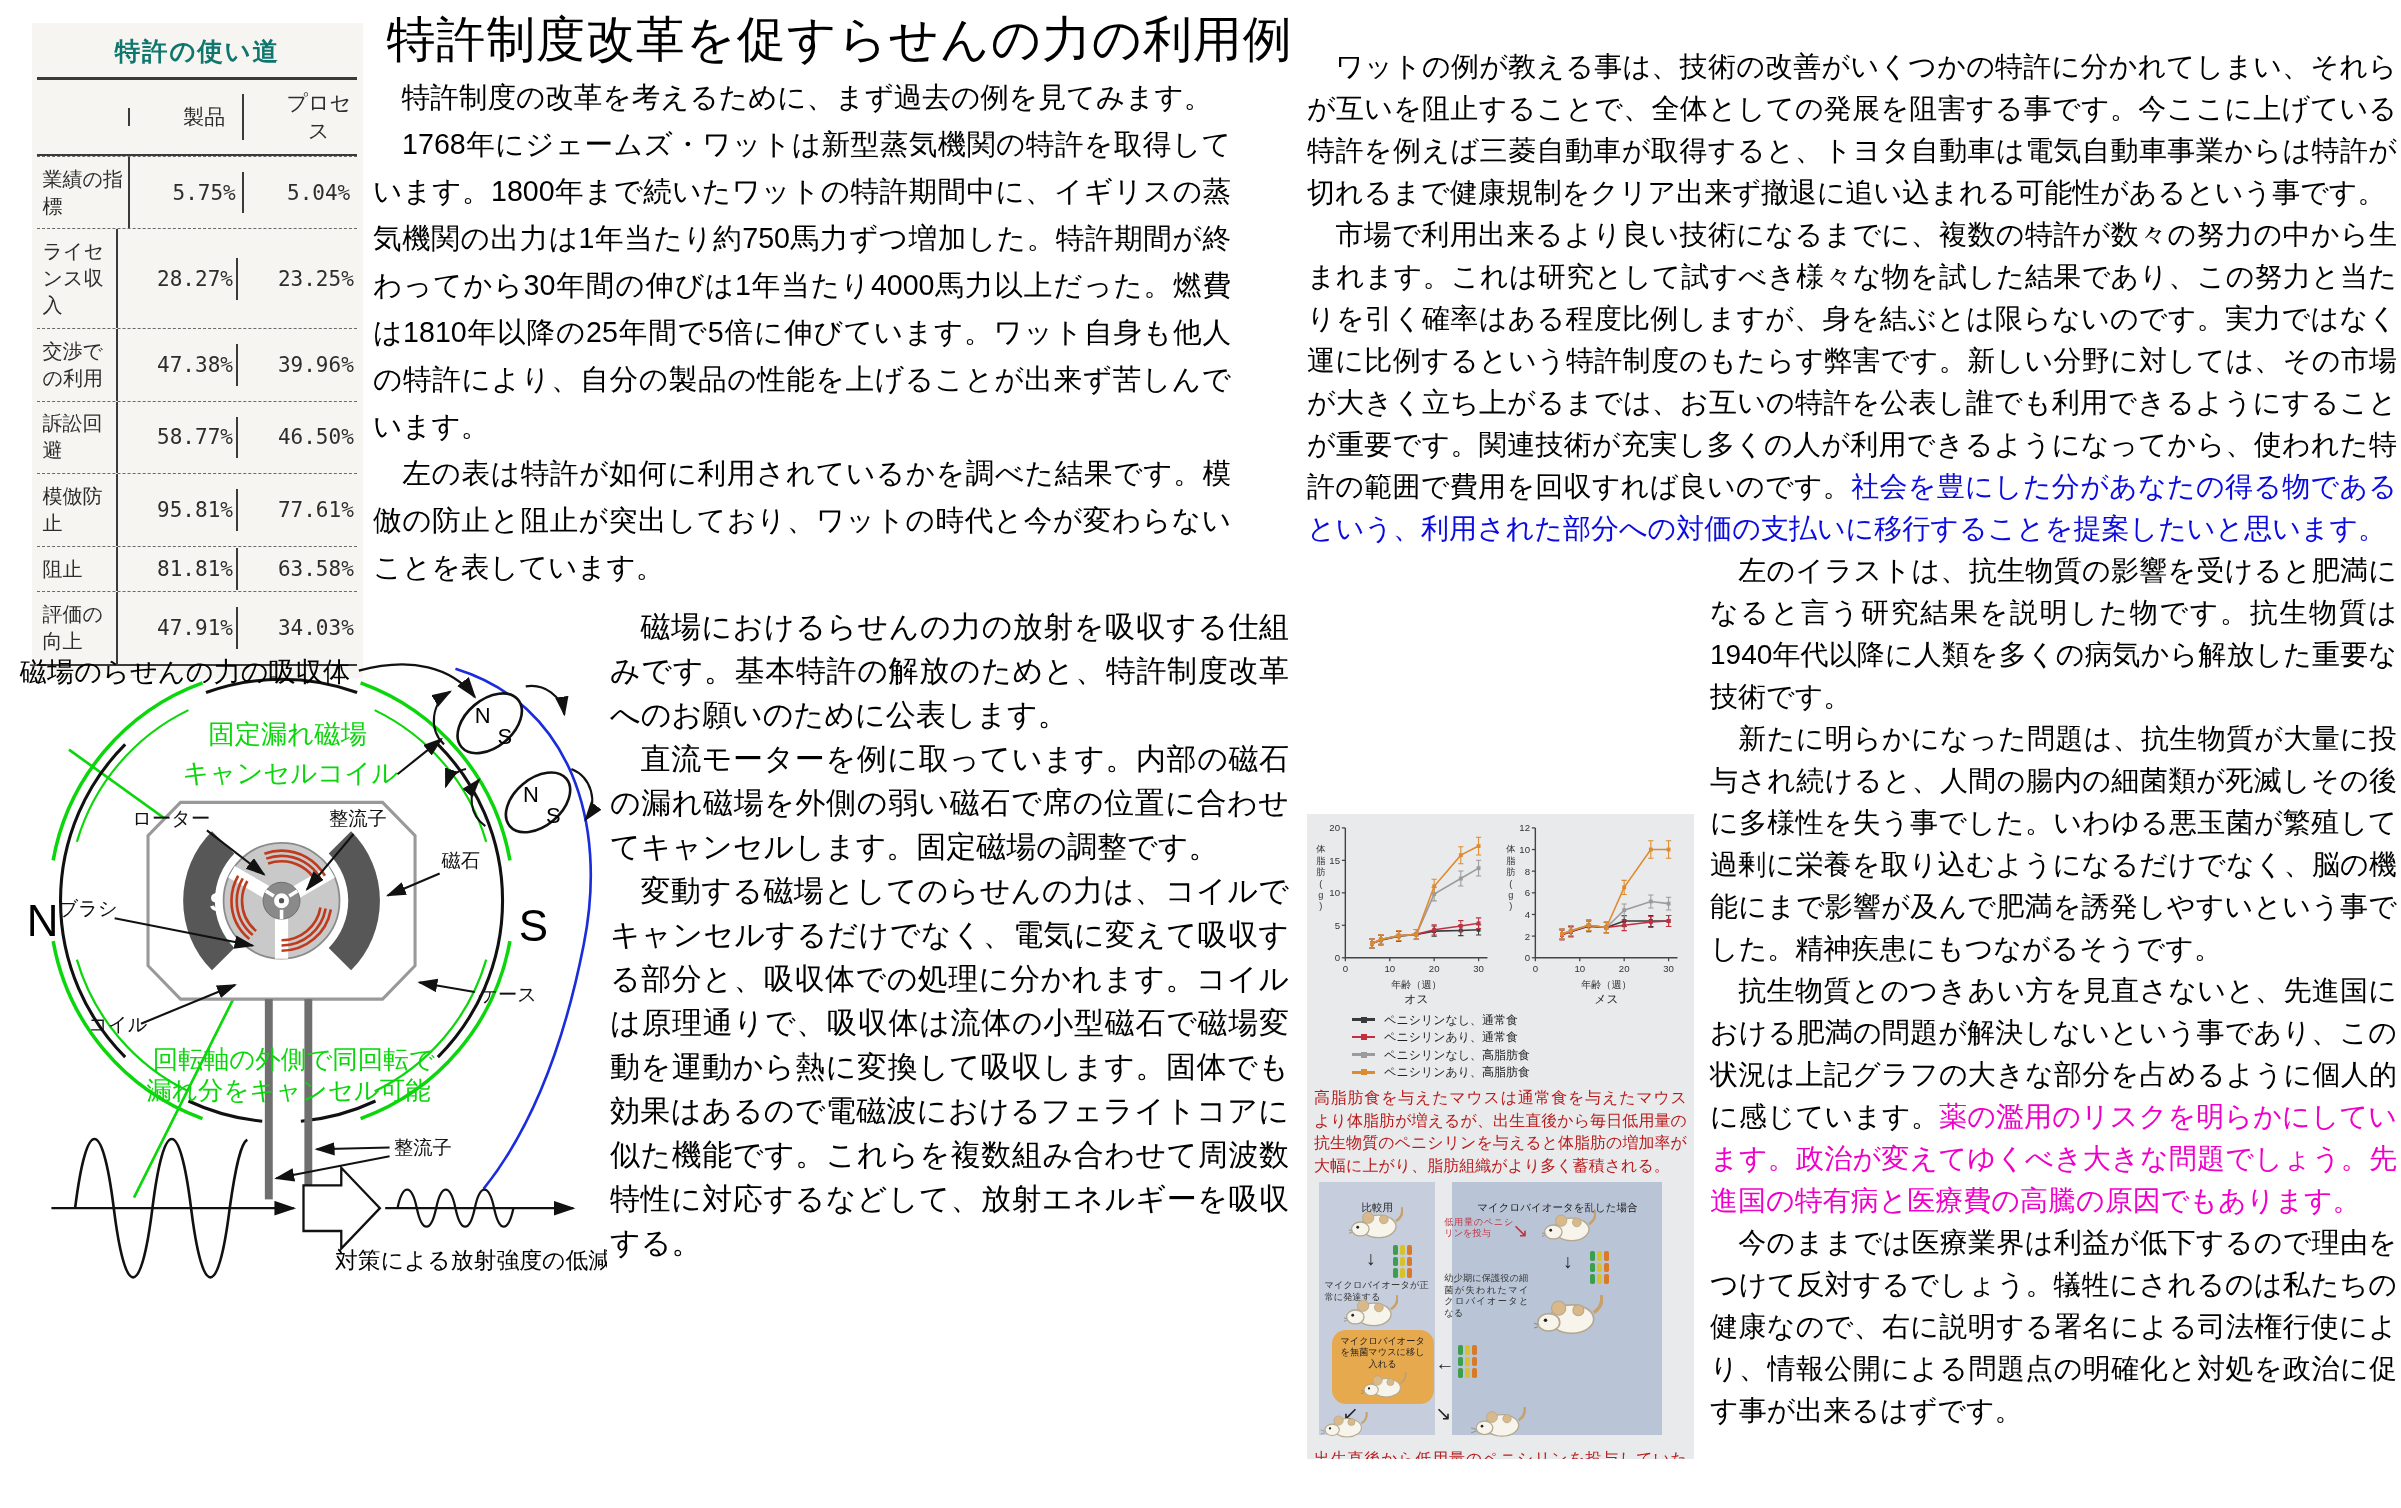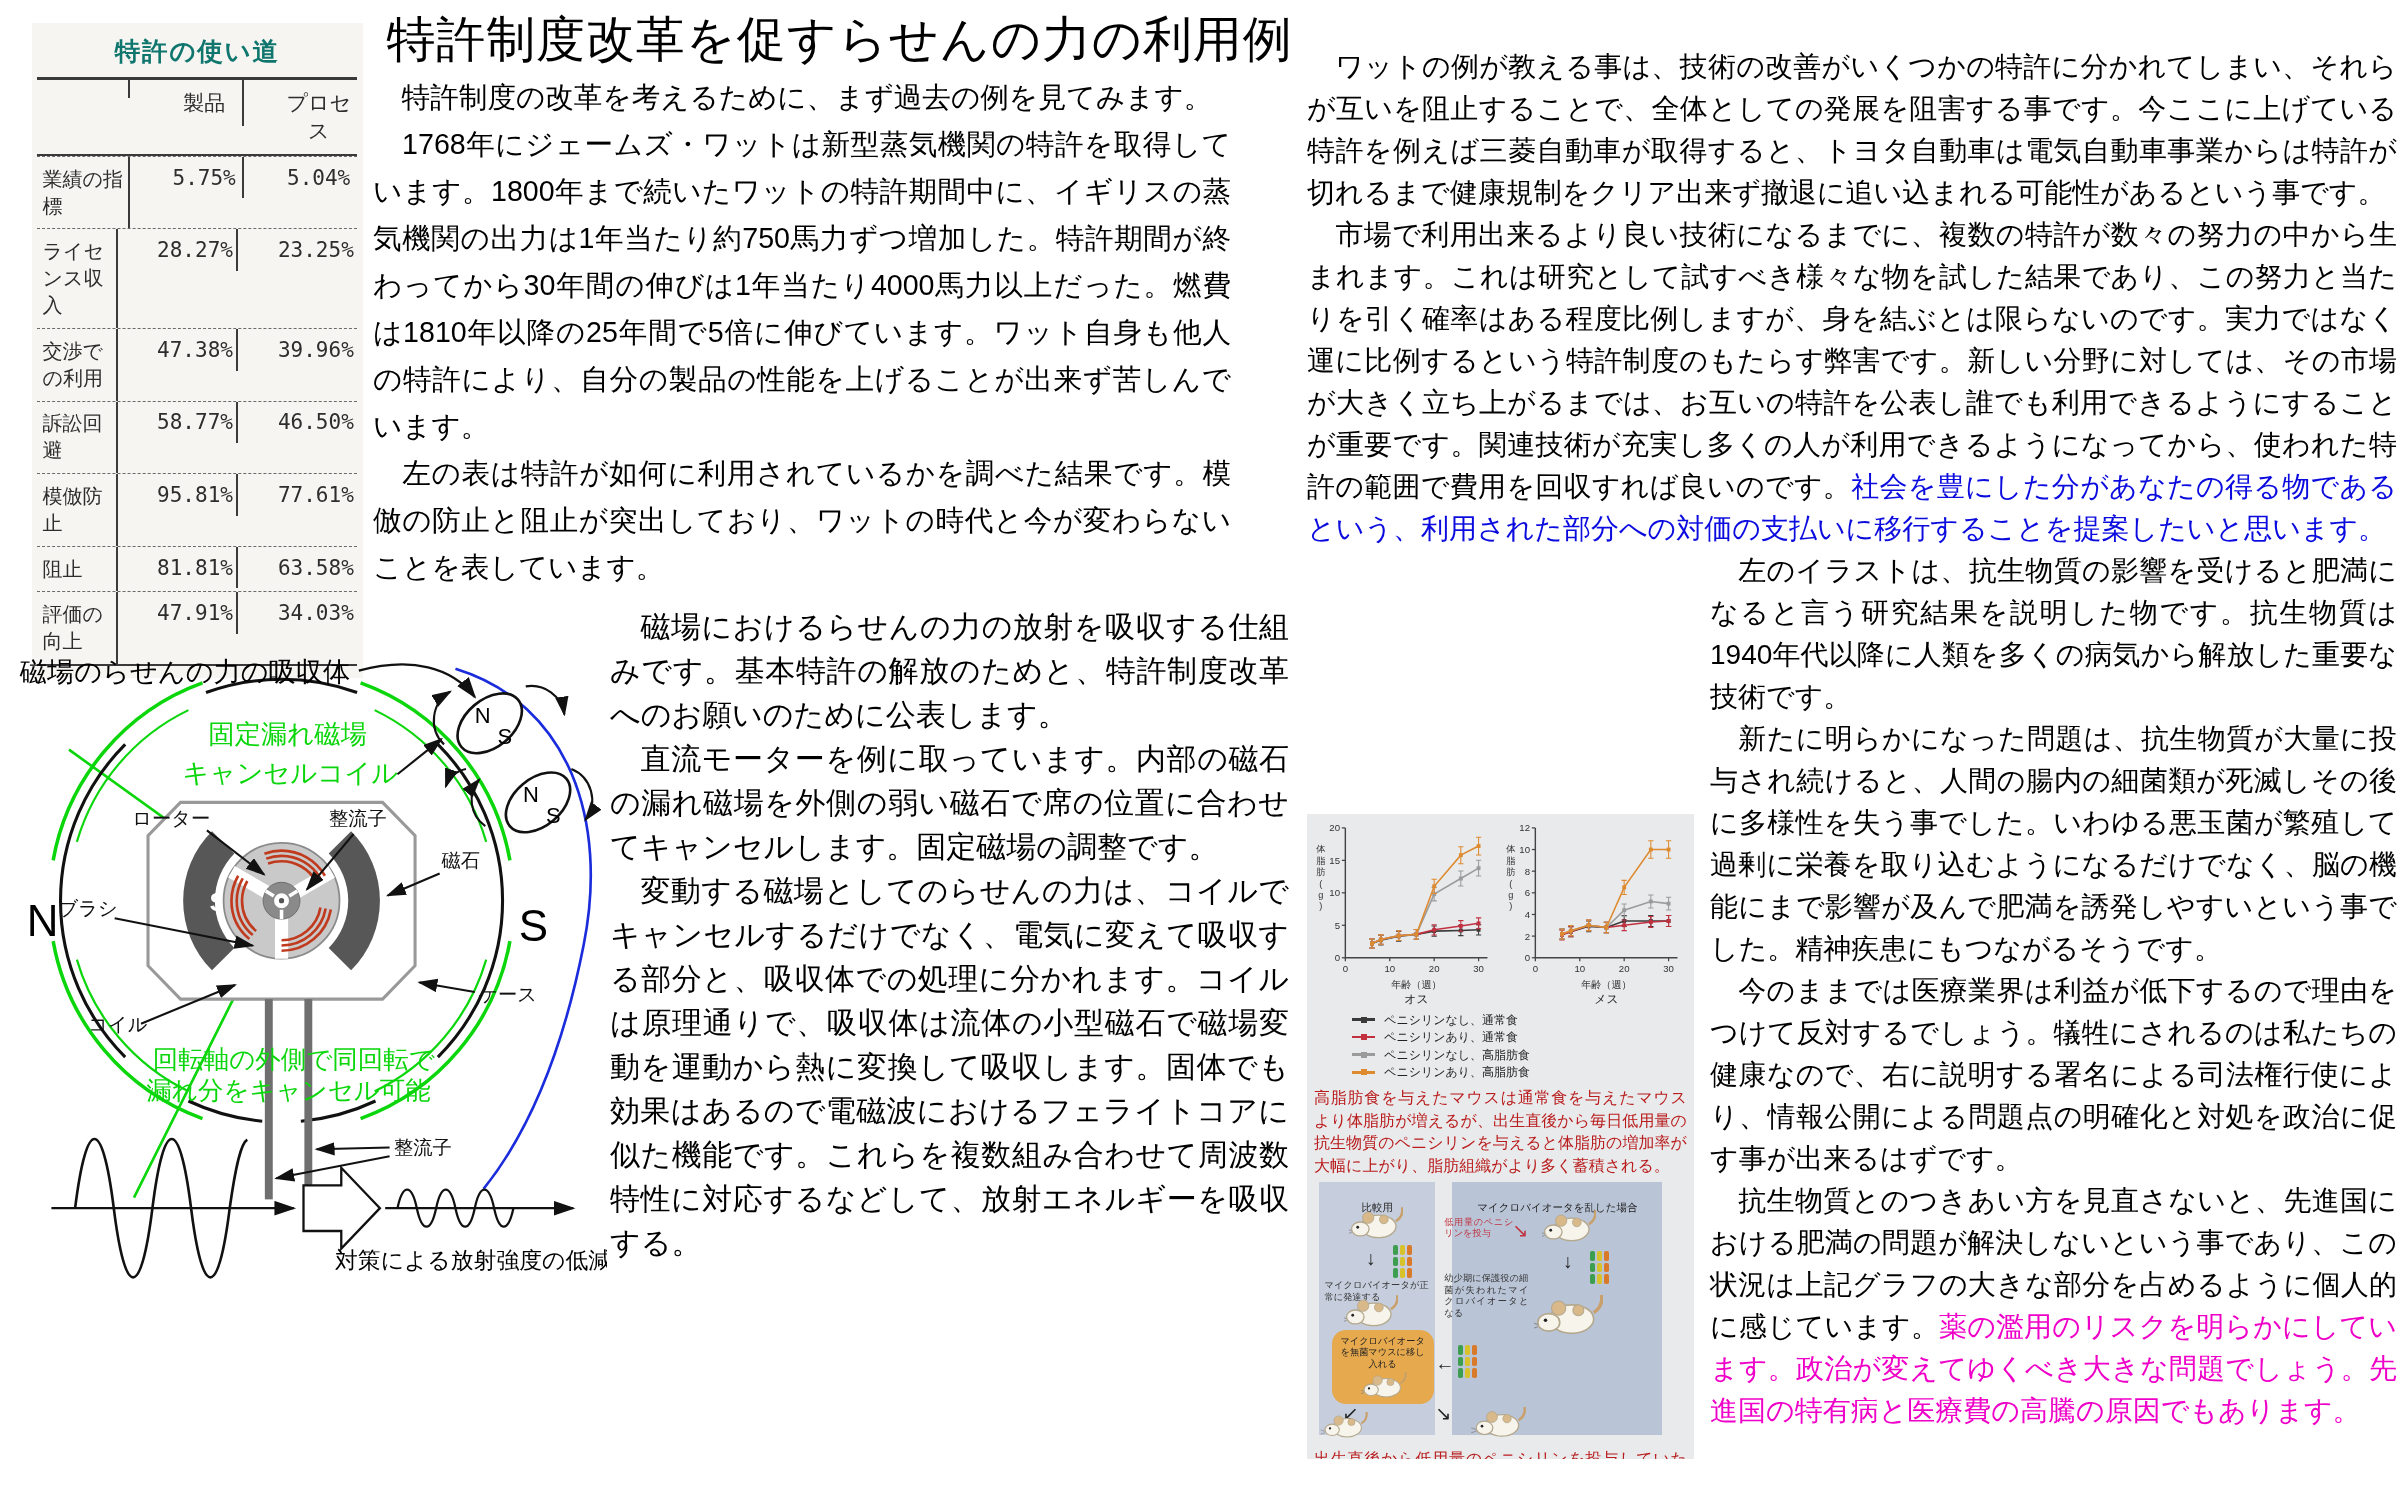--- a/index.html
+++ b/index.html
@@ -2,21 +2,21 @@
 <html style="font-size:14px"><head>
 <meta charset="utf-8">
 <style>
   html,body{margin:0;padding:0;background:#888;}
   #page{position:relative;width:2401px;height:1508px;background:#ffffff;overflow:hidden;
         font-family:"Liberation Sans","DejaVu Sans",sans-serif;color:#111;}
   
   .ptable{position:absolute;left:32px;top:23px;width:320px;background:#f6f5f1;padding:7px 5.3px 12.3px;}
   .ptable-title{text-align:center;font-size:25.5px;font-weight:bold;letter-spacing:1.8px;color:#0f766e;margin:3.5px 0 8.8px;}
   .ptable-grid{border-top:3.5px solid #3a3a3a;border-bottom:2.6px solid #3a3a3a;}
-  .prow{display:flex;align-items:flex-start;gap:36px;}
+  .prow{display:flex;align-items:center;gap:36px;}
   .prow + .prow{border-top:1.8px dashed #6a6a6a;}
   .prow.phead{border-top:none;border-bottom:2.2px solid #3a3a3a;}
   .pc{box-sizing:border-box;padding:8.8px 3.5px;font-size:20px;color:#2d2d2d;}
   .pc.l{width:116px;padding-left:5.3px;}
   .pc.v{width:97px;text-align:center;font-family:"DejaVu Sans Mono",monospace;font-size:21px;}
   .pc.h{text-align:center;font-size:21px;}
   .pcol-sep .pc.l{border-right:2.2px solid #3a3a3a;}
   .pcol-sep .pc.v1{border-right:2.2px solid #3a3a3a;}
   
   .main-title{position:absolute;left:369px;top:7px;width:941px;text-align:center;
@@ -427,22 +427,22 @@
               <use href="#mouse"></use>
             </svg>
         </div>
 
         <div class="scan-cap">出生直後から低用量のペニシリンを投与していたマウスの腸内微生物を無菌マウスに移すと、それを移されたマウスは太った。比較のため、ペニシリン投与をしなかったマウスの腸内微生物を無菌マウスに移した場合は太らなかった。</div>
       </div>
     </div>
 
     <p>　左のイラストは、抗生物質の影響を受けると肥満になると言う研究結果を説明した物です。抗生物質は1940年代以降に人類を多くの病気から解放した重要な技術です。</p>
     <p>　新たに明らかになった問題は、抗生物質が大量に投与され続けると、人間の腸内の細菌類が死滅しその後に多様性を失う事でした。いわゆる悪玉菌が繁殖して過剰に栄養を取り込むようになるだけでなく、脳の機能にまで影響が及んで肥満を誘発しやすいという事でした。精神疾患にもつながるそうです。</p>
+    <p><span>　抗生物質とのつきあい方を見直さないと、先進国における肥満の問題が解決しないという事であり、この状況は上記グラフの大きな部分を占めるように個人的に感じています。</span><span class="magenta">薬の濫用のリスクを明らかにしています。政治が変えてゆくべき大きな問題でしょう。先進国の特有病と医療費の高騰の原因でもあります。</span></p>
     <p>　今のままでは医療業界は利益が低下するので理由をつけて反対するでしょう。犠牲にされるのは私たちの健康なので、右に説明する署名による司法権行使により、情報公開による問題点の明確化と対処を政治に促す事が出来るはずです。</p>
-    <p><span>　抗生物質とのつきあい方を見直さないと、先進国における肥満の問題が解決しないという事であり、この状況は上記グラフの大きな部分を占めるように個人的に感じています。</span><span class="magenta">薬の濫用のリスクを明らかにしています。政治が変えてゆくべき大きな問題でしょう。先進国の特有病と医療費の高騰の原因でもあります。</span></p>
   </div>
 
   <svg id="diagram" width="607" height="650" viewBox="0 0 690 740">
     <defs>
       <marker id="ah" markerWidth="11" markerHeight="9" refX="8.5" refY="3.2" orient="auto">
         <path d="M0,0 L9.5,3.2 L0,6.4 Z" fill="#111"></path>
       </marker>
     </defs>
 
     <path d="M 518 26 C 648 66, 692 200, 664 340 C 642 452, 606 548, 550 618" fill="none" stroke="#1a2cdb" stroke-width="3"></path>

